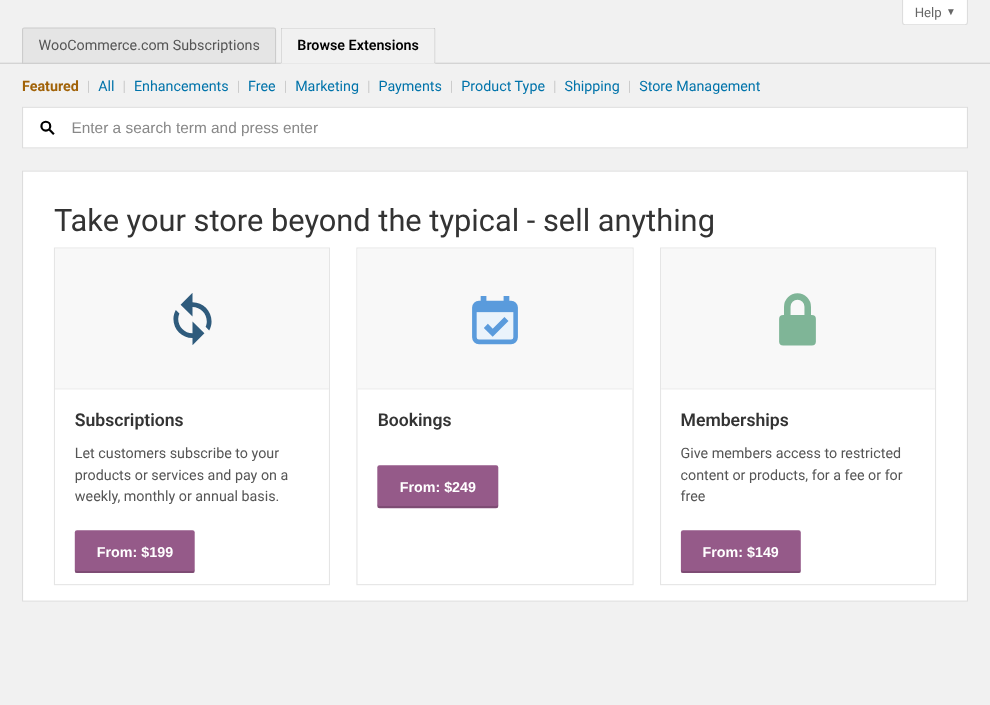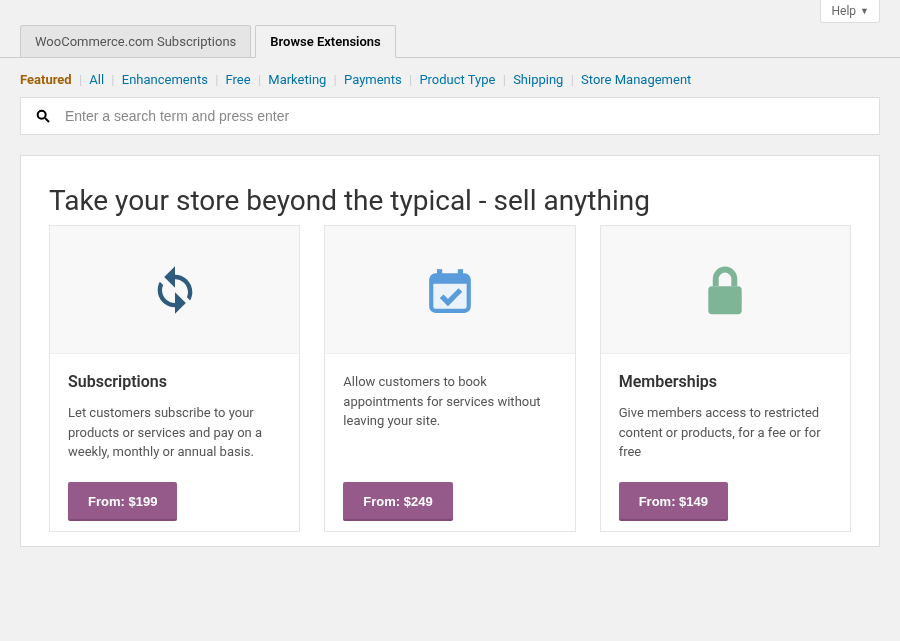--- a/index.html
+++ b/index.html
@@ -229,21 +229,21 @@
       <div class="card-icon">
         <svg width="50" height="50" viewBox="0 0 24 24" fill="none" stroke="#5a9bdc" stroke-width="2">
           <rect x="3" y="5" width="18" height="17" rx="2" fill="#eaf3fb"></rect>
           <rect x="3" y="5" width="18" height="4" fill="#5a9bdc" stroke="none"></rect>
           <line x1="7" y1="2" x2="7" y2="6" stroke-width="2.5"></line>
           <line x1="17" y1="2" x2="17" y2="6" stroke-width="2.5"></line>
           <polyline points="8,15 11,18 17,12" stroke-width="2.5"></polyline>
         </svg>
       </div>
       <div class="card-body">
-        <div class="card-desc">Allow customers to book appointments for services without leaving your site.</div>
+        <div class="card-title">Bookings</div>
         <button class="price-btn">From: $249</button>
       </div>
     </div>
 
     <div class="card">
       <div class="card-icon">
         <svg width="46" height="52" viewBox="0 0 24 28" fill="#7fb597">
           <rect x="3" y="12" width="18" height="15" rx="2"></rect>
           <path d="M7 12 V8 a5 5 0 0 1 10 0 V12" fill="none" stroke="#7fb597" stroke-width="3.2"></path>
         </svg>

